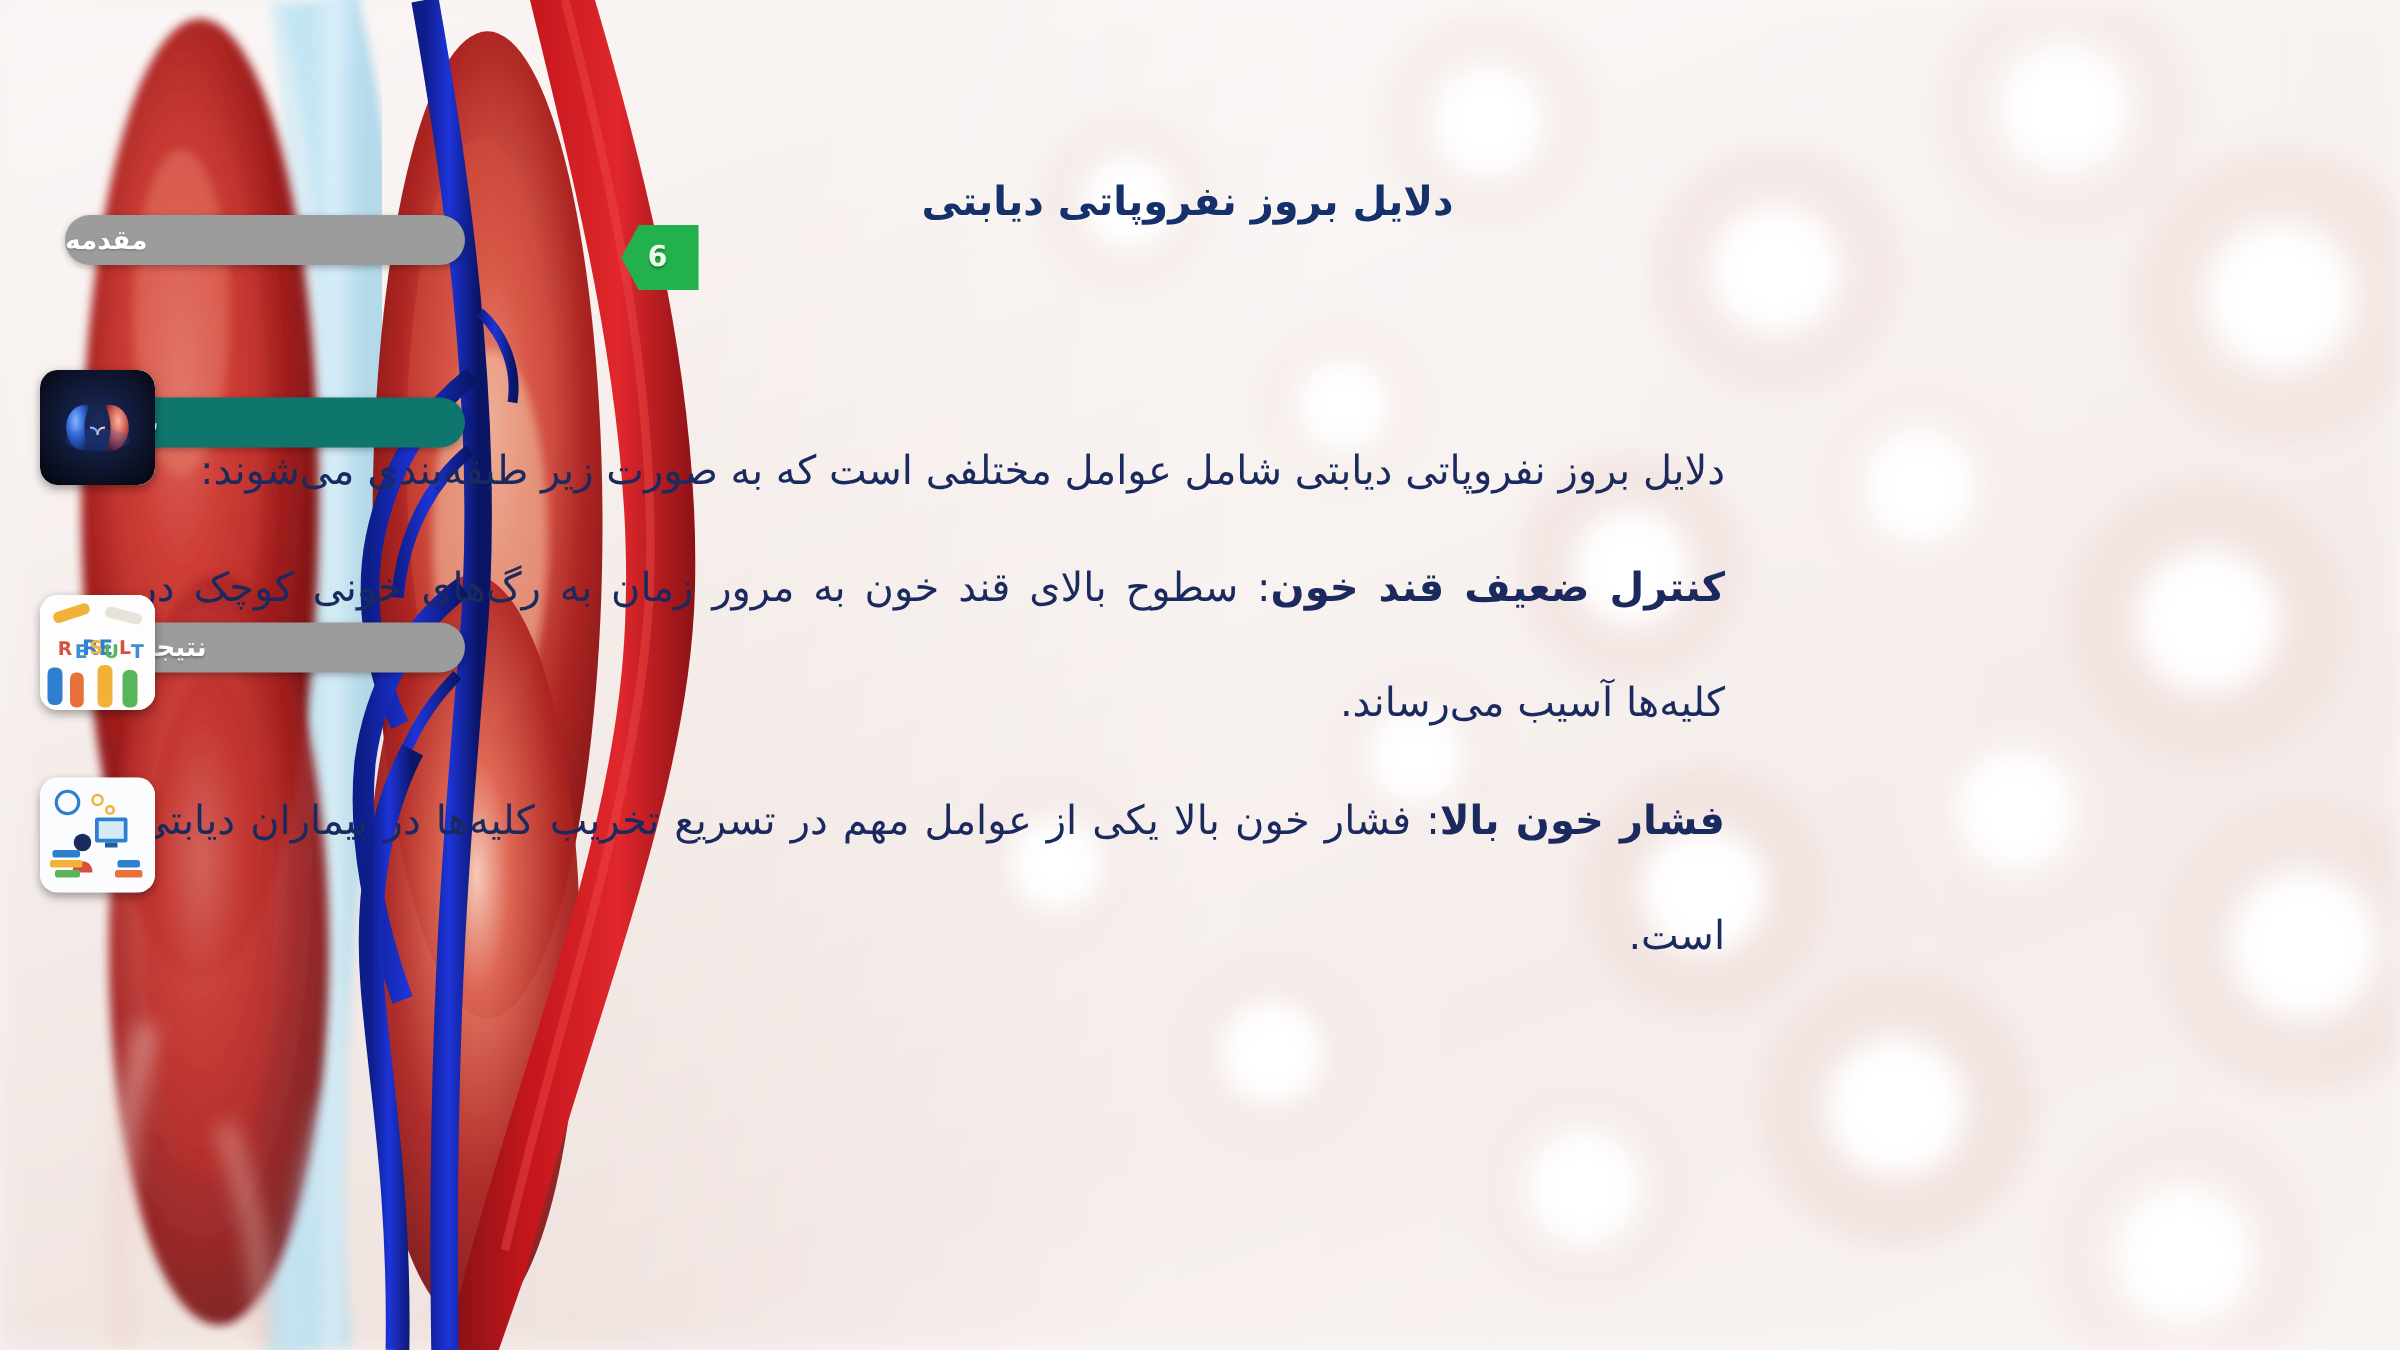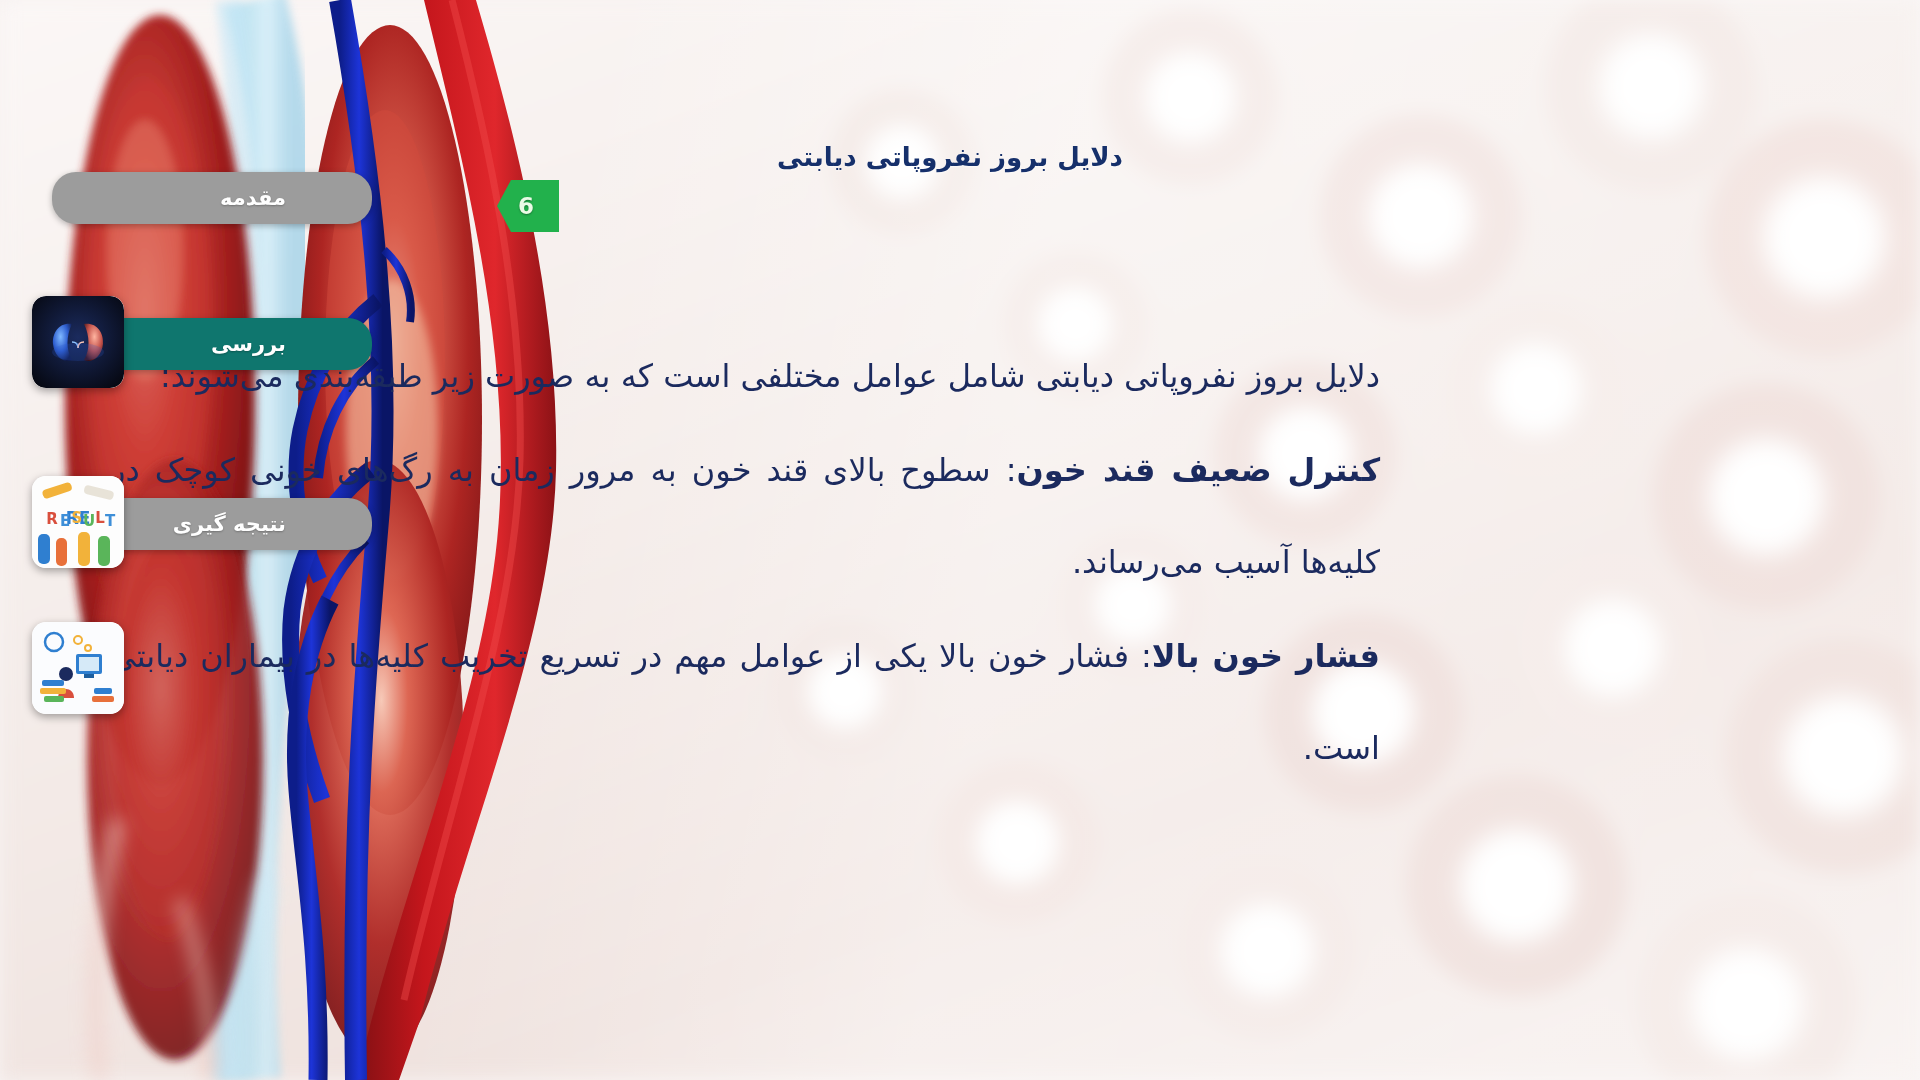--- a/index.html
+++ b/index.html
@@ -49,21 +49,21 @@
 
   
   .anatomy { position: absolute; left: 0; top: 0; width: 600px; height: 1080px; overflow: hidden; }
   .anatomy svg { position: absolute; left: 0; top: 0; }
 
   
   .title {
     position: absolute;
     right: 590px; top: 142px; width: 760px;
     text-align: center;
-    font-size: 26px; font-weight: bold;
+    font-size: 32px; font-weight: bold;
     color: #16306b;
     letter-spacing: .5px;
     direction: rtl;
     text-shadow: 0 1px 2px rgba(255,255,255,.7);
   }
 
   
   .body-col {
     position: absolute;
     right: 540px; top: 330px;
@@ -80,23 +80,23 @@
     text-justify: inter-word;
     font-family: "DejaVu Sans", "Liberation Sans", sans-serif;
   }
   .para b { font-weight: bold; }
 
   
   .nav { position: absolute; left: 0; top: 0; width: 400px; height: 1080px; }
   .nav-item {
     position: absolute;
     left: 52px;
-    width: 320px; height: 52px;
+    width: 320px; height: 40px;
     border-radius: 24px;
-    display: flex; align-items: center; justify-content: flex-start;
+    display: flex; align-items: center; justify-content: flex-end;
     box-shadow: 0 2px 6px rgba(0,0,0,.28);
   }
   .nav-item .label {
     font-size: 21px; font-weight: bold; color: #ffffff;
     direction: rtl; letter-spacing: .5px;
     margin-right: 86px;
     text-shadow: 0 1px 2px rgba(0,0,0,.25);
   }
   .nav-item.gray  { background: #9c9c9c; }
   .nav-item.green { background: #0f766e; }

